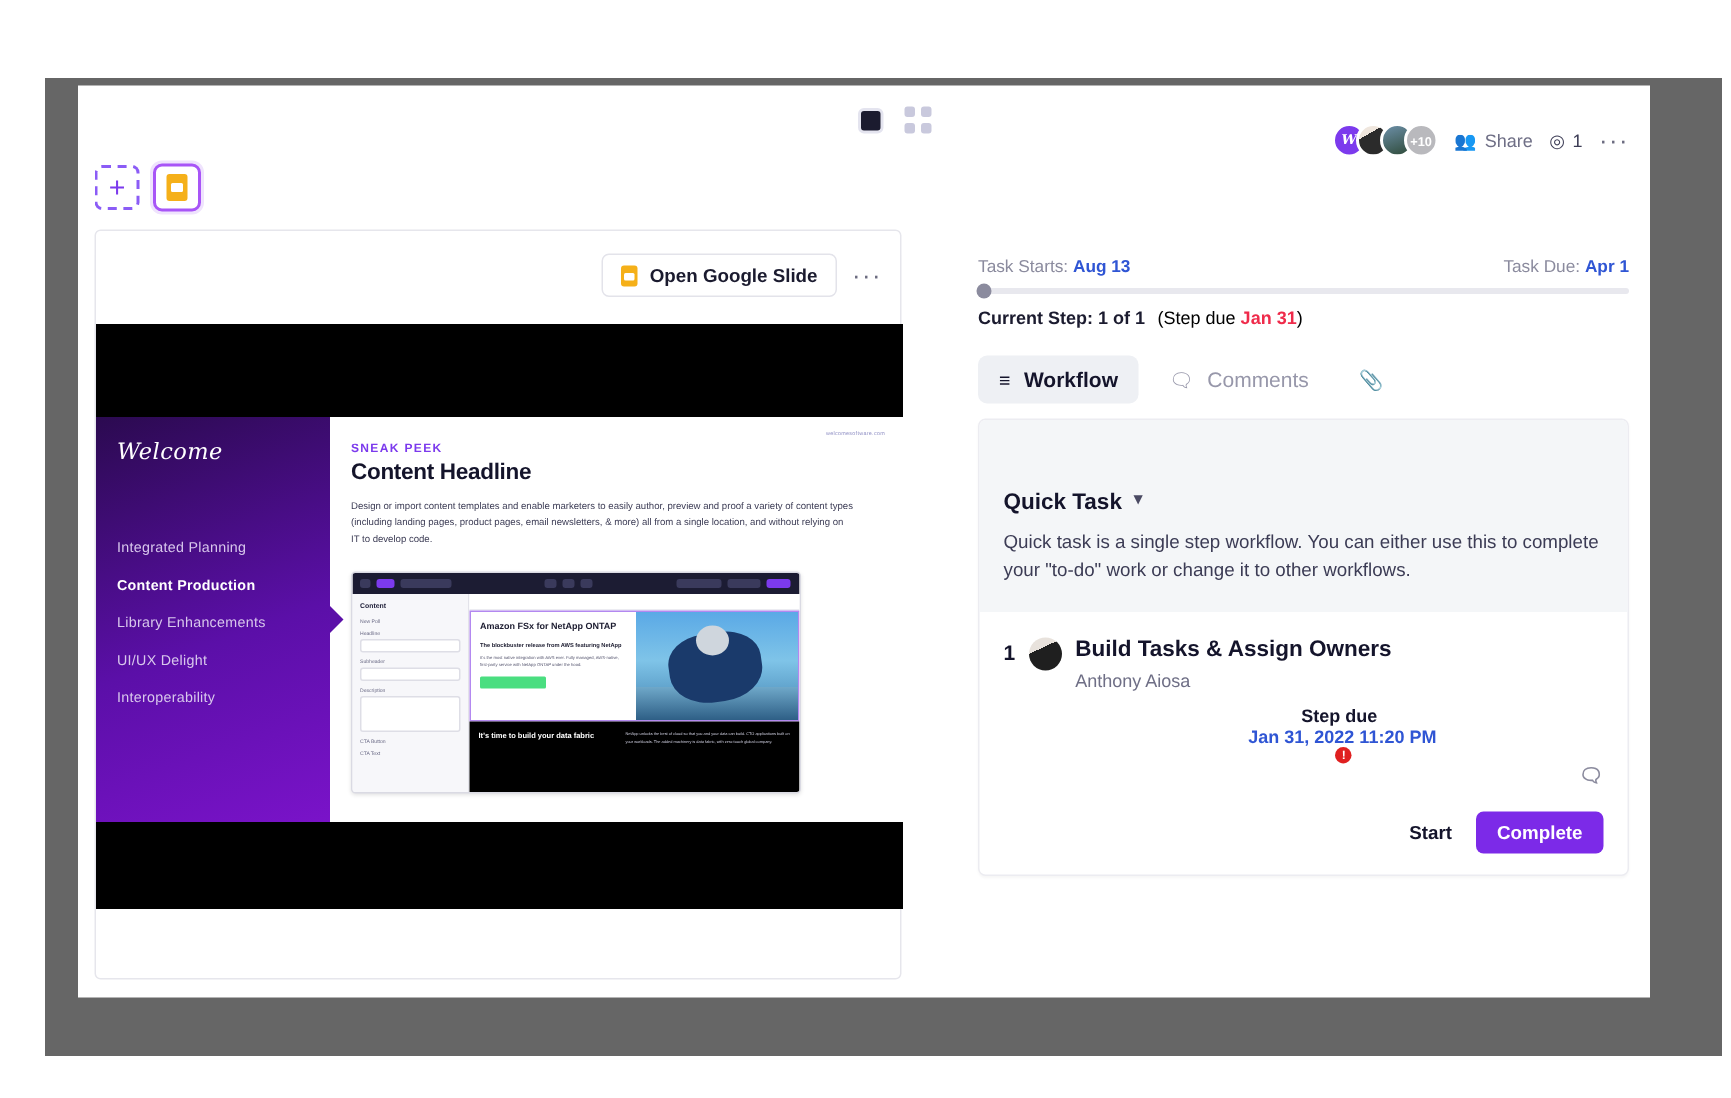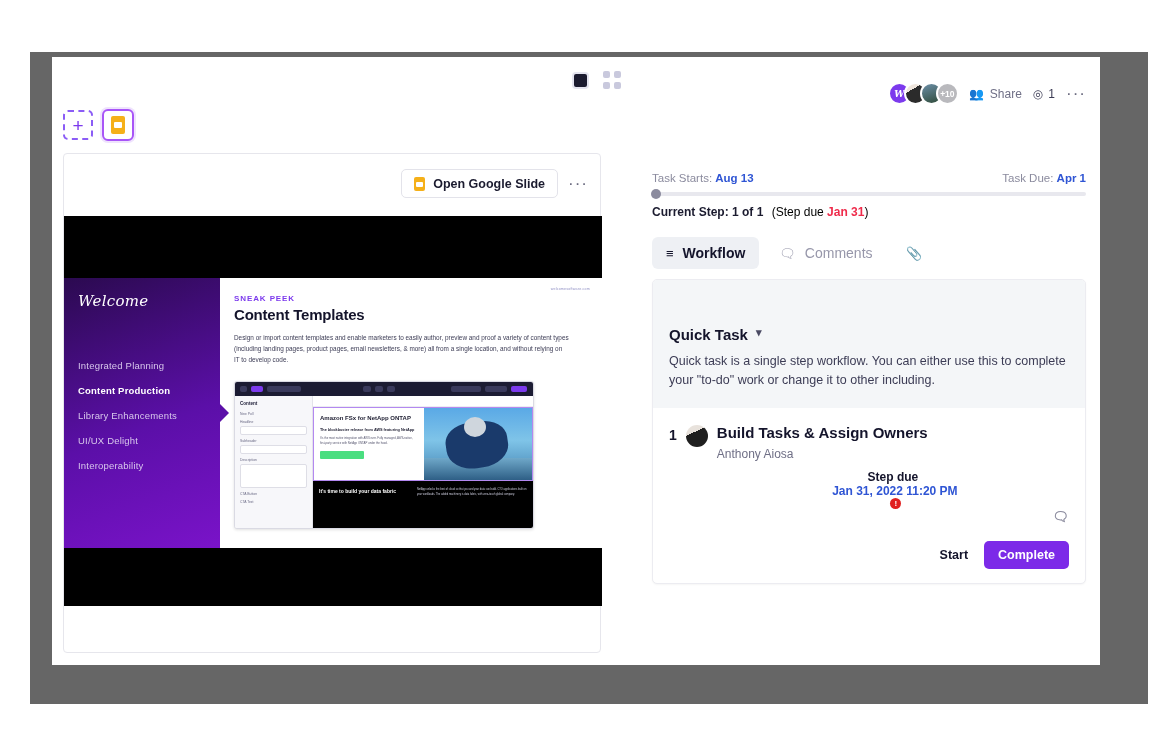--- a/index.html
+++ b/index.html
@@ -338,21 +338,21 @@
               <div class="nav-item active">Content Production</div>
               <div class="nav-item">Library Enhancements</div>
               <div class="nav-item">UI/UX Delight</div>
               <div class="nav-item">Interoperability</div>
             </div>
           </div>
 
           <div id="slide-right">
             <div class="watermark">welcomesoftware.com</div>
             <div class="eyebrow">SNEAK PEEK</div>
-            <div class="slide-title">Content Templates</div>
+            <div class="slide-title">Content Headline</div>
             <div class="slide-body">Design or import content templates and enable marketers to easily author, preview and proof a variety of content types (including landing pages, product pages, email newsletters, &amp; more) all from a single location, and without relying on IT to develop code.</div>
 
             <div id="embed">
               <div id="embed-topbar">
                 <span class="eb-pill" style="width:7px"></span>
                 <span class="eb-pill purple" style="width:12px"></span>
                 <span class="eb-pill" style="width:34px"></span>
                 <span class="eb-pill" style="width:8px;margin-left:58px"></span>
                 <span class="eb-pill" style="width:8px"></span>
                 <span class="eb-pill" style="width:8px"></span>
@@ -456,21 +456,21 @@
         <span class="tab-icon">📎</span>
       </div>
     </div>
 
     <div id="wf-card">
       <div id="wf-head">
         <div id="wf-title">
           <span>Quick Task</span>
           <span class="chev">▾</span>
         </div>
-        <div id="wf-desc">Quick task is a single step workflow. You can either use this to complete your "to-do" work or change it to other including.</div>
+        <div id="wf-desc">Quick task is a single step workflow. You can either use this to complete your "to-do" work or change it to other workflows.</div>
       </div>
 
       <div id="wf-step">
         <div class="step-top">
           <div class="step-num">1</div>
           <div class="step-av"></div>
           <div style="flex:1">
             <div class="step-title">Build Tasks &amp; Assign Owners</div>
             <div class="step-owner">Anthony Aiosa</div>
             <div class="step-due-row">

